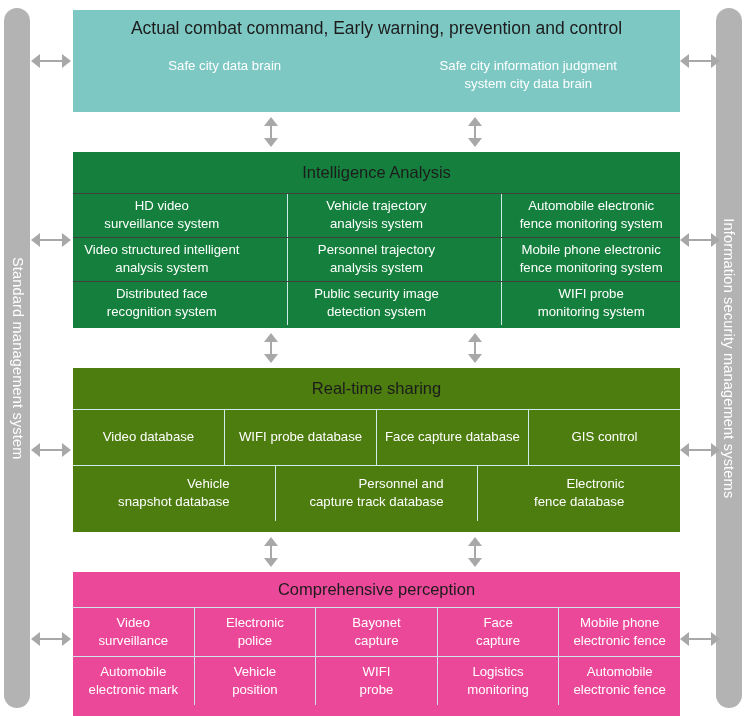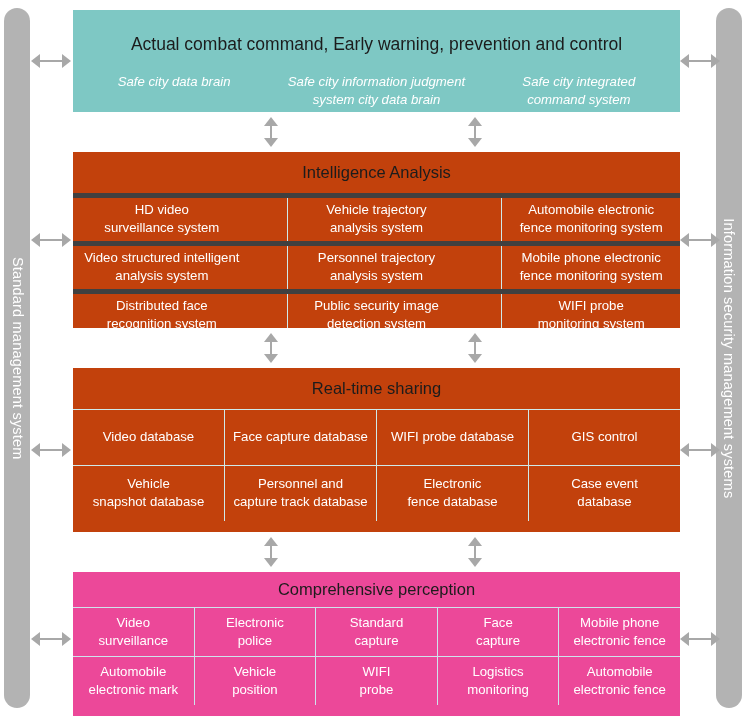--- a/index.html
+++ b/index.html
@@ -119,34 +119,34 @@
     text-align: center;
     display: flex;
     align-items: center;
     justify-content: center;
     padding: 6px 4px;
     white-space: pre-line;
   }
 
   
   #sec-command { top: 10px; height: 102px; background: #7ec8c4; }
-  #sec-command .sec-title { font-size: 17.5px; padding-top: 24px; }
+  #sec-command .sec-title { font-size: 17.5px; padding-top: 8px; }
   #sec-command .grid-row { margin-top: 2px; }
-  #sec-command .cell { height: 50px; align-items: flex-start; font-style: italic; }
-
-  
-  #sec-intel { top: 152px; height: 176px; background: #c2410c; }
-  #sec-intel .grid-row { border-top: 5px solid #404040; gap: 36px; }
+  #sec-command .cell { height: 50px; align-items: flex-start; }
+
+  
+  #sec-intel { top: 152px; height: 176px; background: #15803d; }
+  #sec-intel .grid-row { border-top: 1px solid #404040; gap: 36px; }
   #sec-intel .cell { height: 43px; }
   #sec-intel .cell + .cell { border-left: 1px solid #cfeaea; }
 
   
-  #sec-share { top: 368px; height: 164px; background: #c2410c; }
+  #sec-share { top: 368px; height: 164px; background: #4d7c0f; }
   #sec-share .grid-row { border-top: 1px solid #cfeaea; }
-  #sec-share .cell { height: 55px; }
+  #sec-share .cell { height: 55px; text-align: right; }
   #sec-share .cell + .cell { border-left: 1px solid #cfeaea; }
 
   
   #sec-perception { top: 572px; height: 162px; background: #ec4899; }
   #sec-perception .sec-title { padding: 8px 4px 7px; }
   #sec-perception .grid-row { border-top: 1px solid #cfe3ec; }
   #sec-perception .cell { height: 48px; }
   #sec-perception .cell + .cell { border-left: 1px solid #cfe3ec; }
 </style>
 </head>
@@ -234,22 +234,20 @@
   <span class="shaft"></span>
   <span class="head d"></span>
 </div>
 
 <div class="section" id="sec-command">
   <div class="sec-title">Actual combat command, Early warning, prevention and control</div>
   <div class="grid-row">
     <div class="cell">Safe city data brain</div>
     <div class="cell">Safe city information judgment
 system city data brain</div>
-    <div class="cell">Safe city integrated
-command system</div>
   </div>
 </div>
 
 <div class="section" id="sec-intel">
   <div class="sec-title">Intelligence Analysis</div>
   <div class="grid-row">
     <div class="cell">HD video
 surveillance system</div>
     <div class="cell">Vehicle trajectory
 analysis system</div>
@@ -271,44 +269,42 @@
 detection system</div>
     <div class="cell">WIFI probe
 monitoring system</div>
   </div>
 </div>
 
 <div class="section" id="sec-share">
   <div class="sec-title">Real-time sharing</div>
   <div class="grid-row">
     <div class="cell">Video database</div>
+    <div class="cell">WIFI probe database</div>
     <div class="cell">Face capture database</div>
-    <div class="cell">WIFI probe database</div>
     <div class="cell">GIS control</div>
   </div>
   <div class="grid-row">
     <div class="cell">Vehicle
 snapshot database</div>
     <div class="cell">Personnel and
 capture track database</div>
     <div class="cell">Electronic
 fence database</div>
-    <div class="cell">Case event
-database</div>
   </div>
 </div>
 
 <div class="section" id="sec-perception">
   <div class="sec-title">Comprehensive perception</div>
   <div class="grid-row">
     <div class="cell">Video
 surveillance</div>
     <div class="cell">Electronic
 police</div>
-    <div class="cell">Standard
+    <div class="cell">Bayonet
 capture</div>
     <div class="cell">Face
 capture</div>
     <div class="cell">Mobile phone
 electronic fence</div>
   </div>
   <div class="grid-row">
     <div class="cell">Automobile
 electronic mark</div>
     <div class="cell">Vehicle

